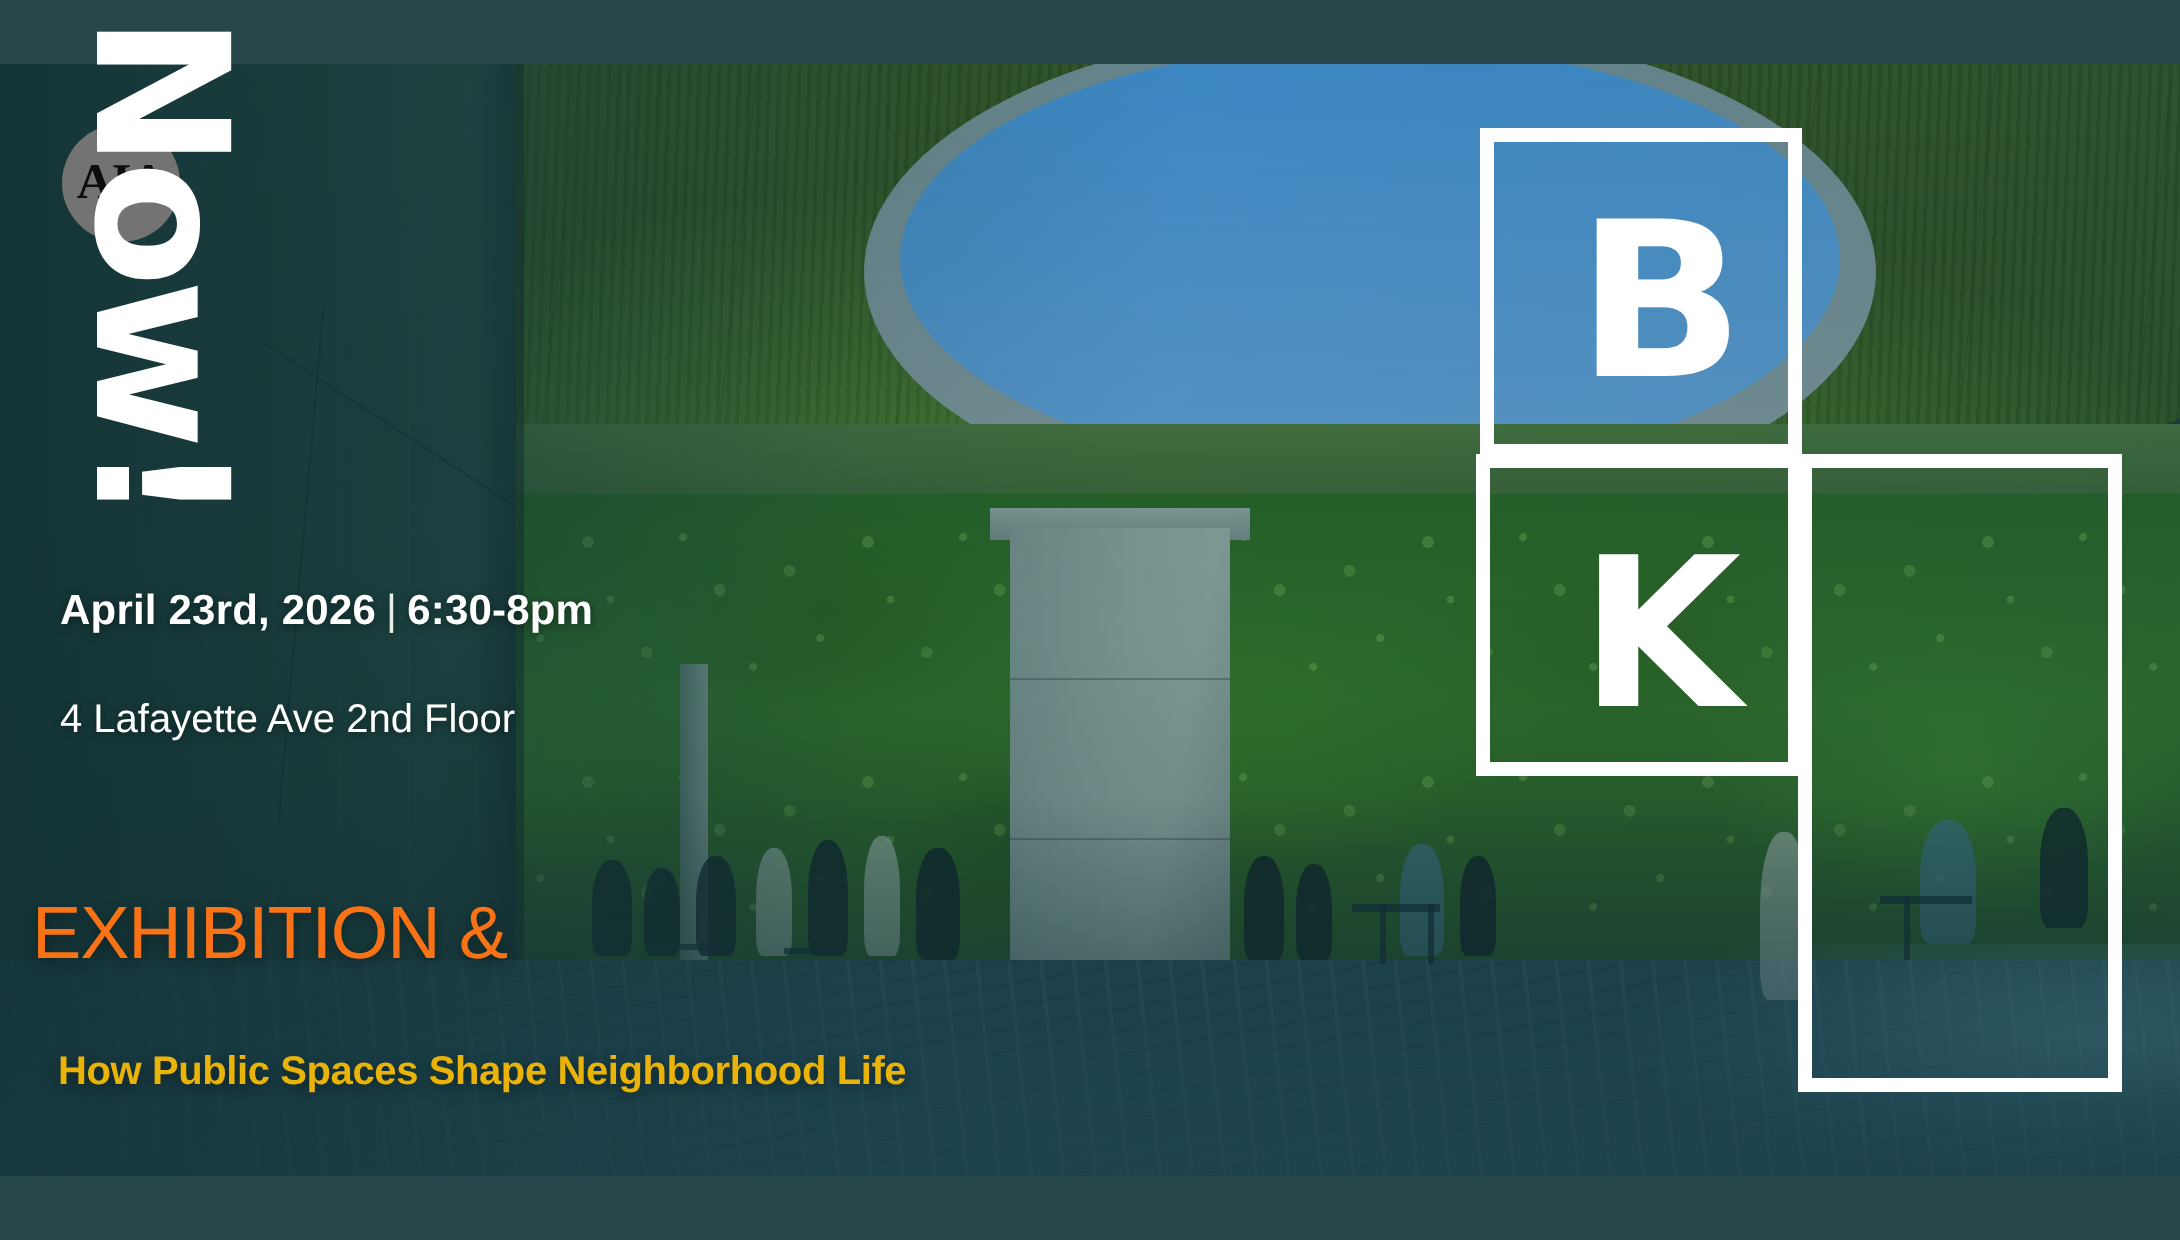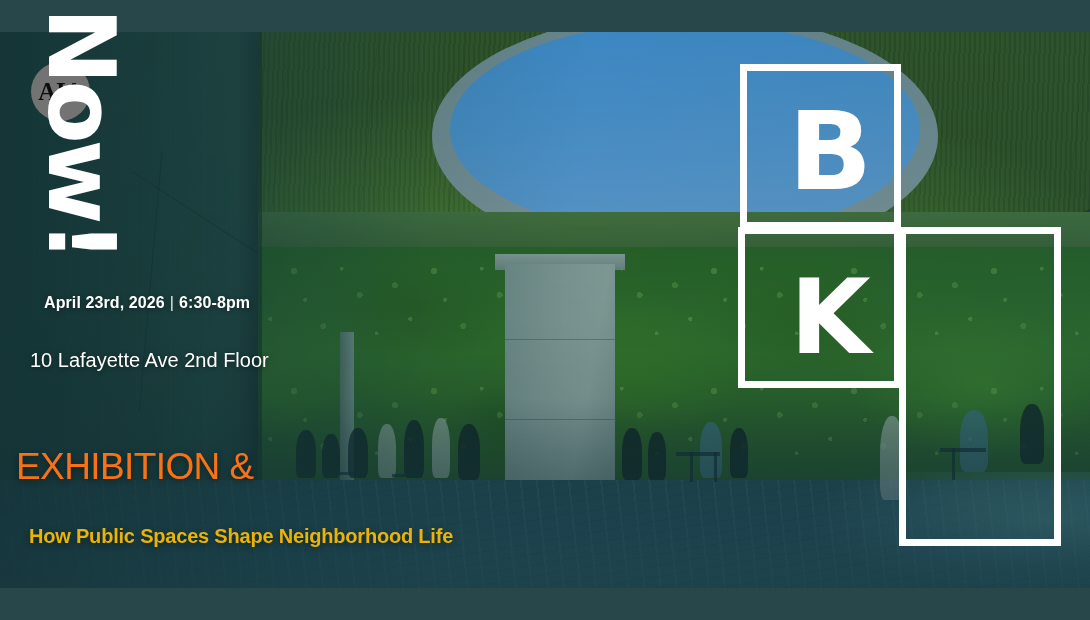--- a/index.html
+++ b/index.html
@@ -202,24 +202,23 @@
     letter-spacing:-0.5px; line-height:1;
   }
   .aia-word {
     color:#ffffff; font-size:30px; font-weight:700; letter-spacing:-0.2px;
     text-shadow:0 1px 4px rgba(0,0,0,.35);
   }
 
   
   .info-date {
     position:absolute; left:30px; top:294px;
-    color:#ffffff; font-size:16px; font-weight:700; letter-spacing:.1px;
+    color:#ffffff; font-size:21px; font-weight:700; letter-spacing:.1px;
     text-shadow:0 1px 5px rgba(0,0,0,.45);
     white-space:nowrap;
-    margin-left:14px;
   }
   .info-date .sep { font-weight:400; opacity:.9; padding:0 5px; }
 
   .venue {
     position:absolute; left:30px; top:347px;
     color:#ffffff; font-size:20px; font-weight:500; line-height:1.32;
     text-shadow:0 1px 5px rgba(0,0,0,.45);
     white-space:nowrap;
   }
 
@@ -346,21 +345,21 @@
     <div class="aia-mark">
       <span>AIA</span>
     </div>
   </div>
 
   <div class="info-date">
     <span>April 23rd, 2026</span><span class="sep">|</span><span>6:30-8pm</span>
   </div>
 
   <div class="venue">
-    <div>10 Lafayette Ave 2nd Floor</div>
+    <div>4 Lafayette Ave 2nd Floor</div>
   </div>
 
   <div class="headline">
     <div>EXHIBITION &amp;</div>
   </div>
 
   <div class="subhead">How Public Spaces Shape Neighborhood Life</div>
 
   <div class="bk-logo">
     <div class="bk-box bk-box-b"></div>

